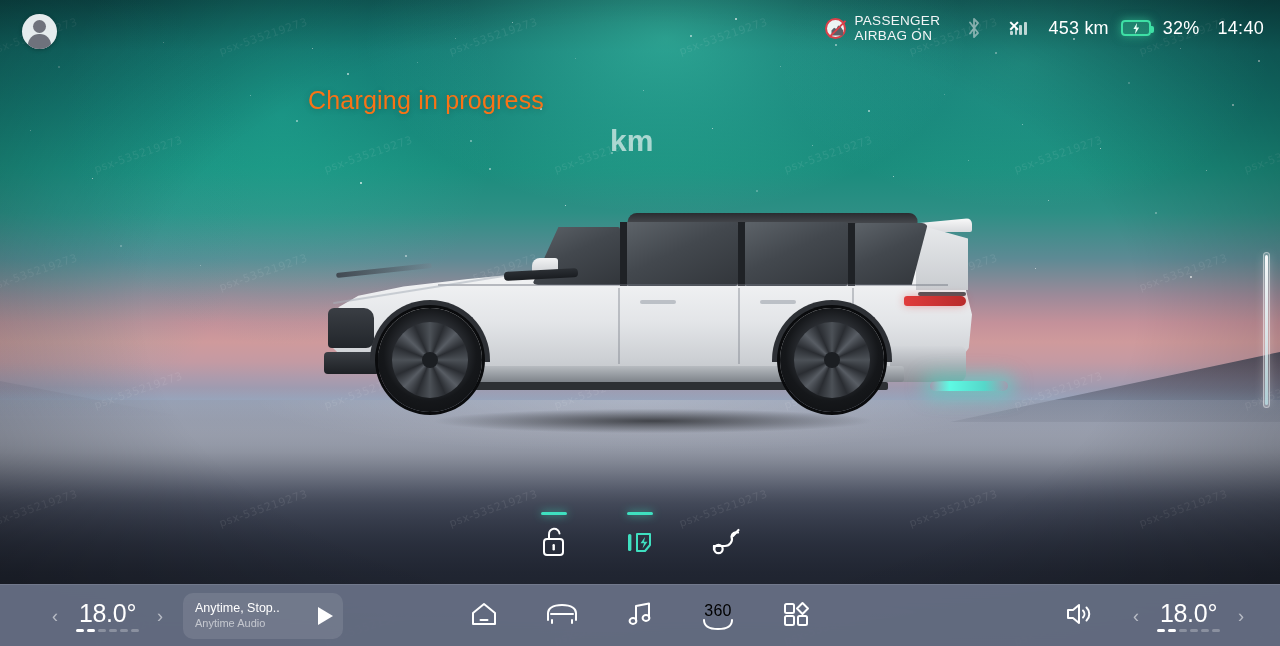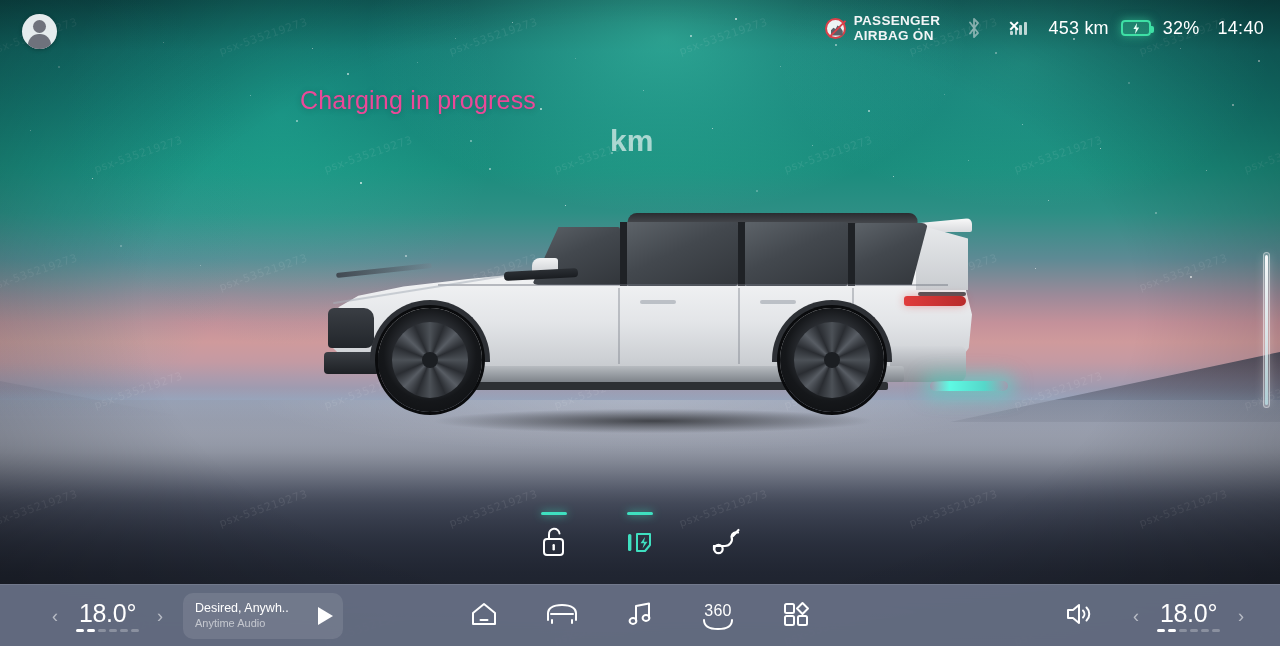--- a/index.html
+++ b/index.html
@@ -143,21 +143,21 @@
   .airbag-badge .slash {
     position:absolute; left:-1px; top:8px; width:23px; height:2.2px;
     background:#d9414a; transform:rotate(-45deg);
   }
   .airbag-badge .fig {
     position:absolute; left:4px; top:5px; width:12px; height:11px;
     background:#5b6068;
     clip-path:polygon(0% 55%, 22% 30%, 40% 40%, 56% 10%, 78% 22%, 100% 58%, 100% 100%, 0% 100%);
   }
   .airbag-txt {
-    font-size:13.5px; line-height:15px; color:#f2f5f6; font-weight:700;
+    font-size:13.5px; line-height:15px; color:#f2f5f6; font-weight:400;
     letter-spacing:.3px;
   }
 
   .ic-bt { margin-right:28px; opacity:.55; display:flex; }
   .ic-sig { margin-right:22px; position:relative; display:flex; align-items:flex-end; }
   .sig-bars { display:flex; align-items:flex-end; gap:2px; height:14px; }
   .sig-bars i { display:block; width:2.6px; background:rgba(255,255,255,.72); border-radius:1px; }
   .sig-x {
     position:absolute; left:-2px; top:-2px;
     font-size:14px; font-weight:700; color:#fff; line-height:1;
@@ -178,22 +178,23 @@
   .batt .bolt {
     position:absolute; left:9px; top:1px; width:9px; height:11px; background:#eafff6;
     clip-path:polygon(58% 0, 18% 54%, 45% 54%, 36% 100%, 82% 42%, 52% 42%);
   }
   .batt-pct { font-size:18px; color:#fff; margin-right:18px; margin-left:8px; letter-spacing:.2px; }
   .clock { font-size:18px; color:#fff; letter-spacing:.3px; }
 
   
   #charge-panel { position:absolute; left:300px; top:86px; z-index:30; }
   .ch-title {
-    font-size:25px; color:#ec4899; font-weight:400; letter-spacing:.2px;
+    font-size:25px; color:#f97316; font-weight:400; letter-spacing:.2px;
     text-shadow:0 1px 6px rgba(0,0,0,.22);
+    margin-left:8px;
   }
   .ch-stats { display:flex; margin-top:20px; }
   .ch-col { position:relative; }
   .ch-col.second { margin-left:38px; padding-left:38px; }
   .ch-col.second:before {
     content:""; position:absolute; left:0; top:2px; width:1px; height:60px;
     background:rgba(255,255,255,0.28);
   }
   .ch-lbl { font-size:12.5px; color:rgba(255,255,255,0.82); letter-spacing:.2px; }
   .ch-val { margin-top:2px; display:flex; align-items:baseline; }
@@ -472,21 +473,21 @@
     width:0; height:0; border-left:15px solid #fff;
     border-top:9px solid transparent; border-bottom:9px solid transparent;
     flex:none; margin-left:6px; cursor:pointer;
   }
 
   .dock { display:flex; align-items:center; gap:30px; }
   .dock-btn {
     width:48px; height:44px; display:flex; align-items:center; justify-content:center;
     cursor:pointer;
   }
-  .txt360 { font-size:16px; color:#ffffff; font-weight:400; letter-spacing:.2px; }
+  .txt360 { font-size:16px; color:#000000; font-weight:400; letter-spacing:.2px; }
 
   .tb-left { display:flex; align-items:center; gap:16px; margin-left:48px; }
   .tb-center { position:absolute; left:50%; transform:translateX(-50%); }
   .tb-right { display:flex; align-items:center; gap:26px; margin-left:auto; margin-right:32px; }
 </style>
 </head>
 <body>
 
 <div id="screen">
 
@@ -753,21 +754,21 @@
               <i></i>
               <i></i>
               <i></i>
             </div>
         </div>
         <span class="chev">›</span>
       </div>
 
       <div class="media-card">
         <div class="media-txt">
-          <div class="media-title">Desired, Anywh..</div>
+          <div class="media-title">Anytime, Stop..</div>
           <div class="media-sub">Anytime Audio</div>
         </div>
         <span class="play-tri"></span>
       </div>
     </div>
 
     <div class="tb-center">
       <div class="dock">
 
         <div class="dock-btn">

